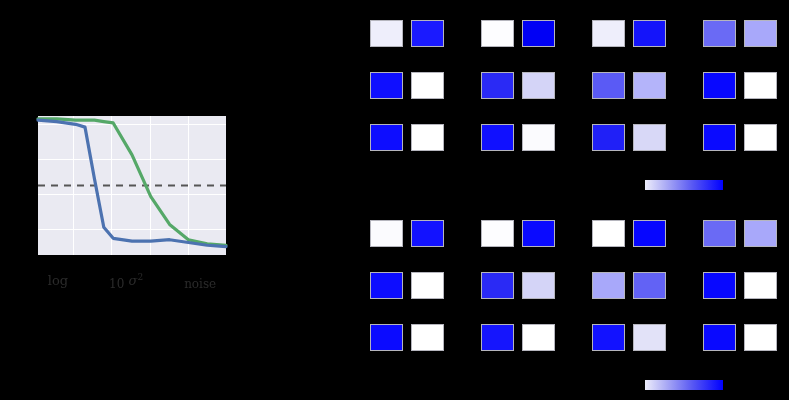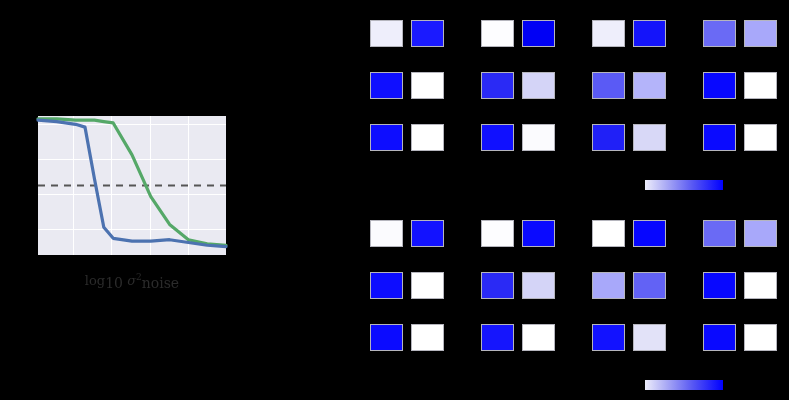--- a/index.html
+++ b/index.html
@@ -58,22 +58,23 @@
     left: 38px;
     top: 272px;
     width: 188px;
     text-align: center;
     color: #2b2b2b;
     font-size: 13px;
     font-family: "DejaVu Serif", serif;
     white-space: nowrap;
   }
   #xlabel .sub {
-    font-size: 14px;
+    font-size: 12px;
     vertical-align: -0.25em;
+    padding-left: 41px;
   }
   #xlabel .sup {
     font-size: 9px;
     vertical-align: 0.55em;
   }
   #xlabel .sym {
     font-style: italic;
     font-family: "DejaVu Serif", serif;
   }
 

